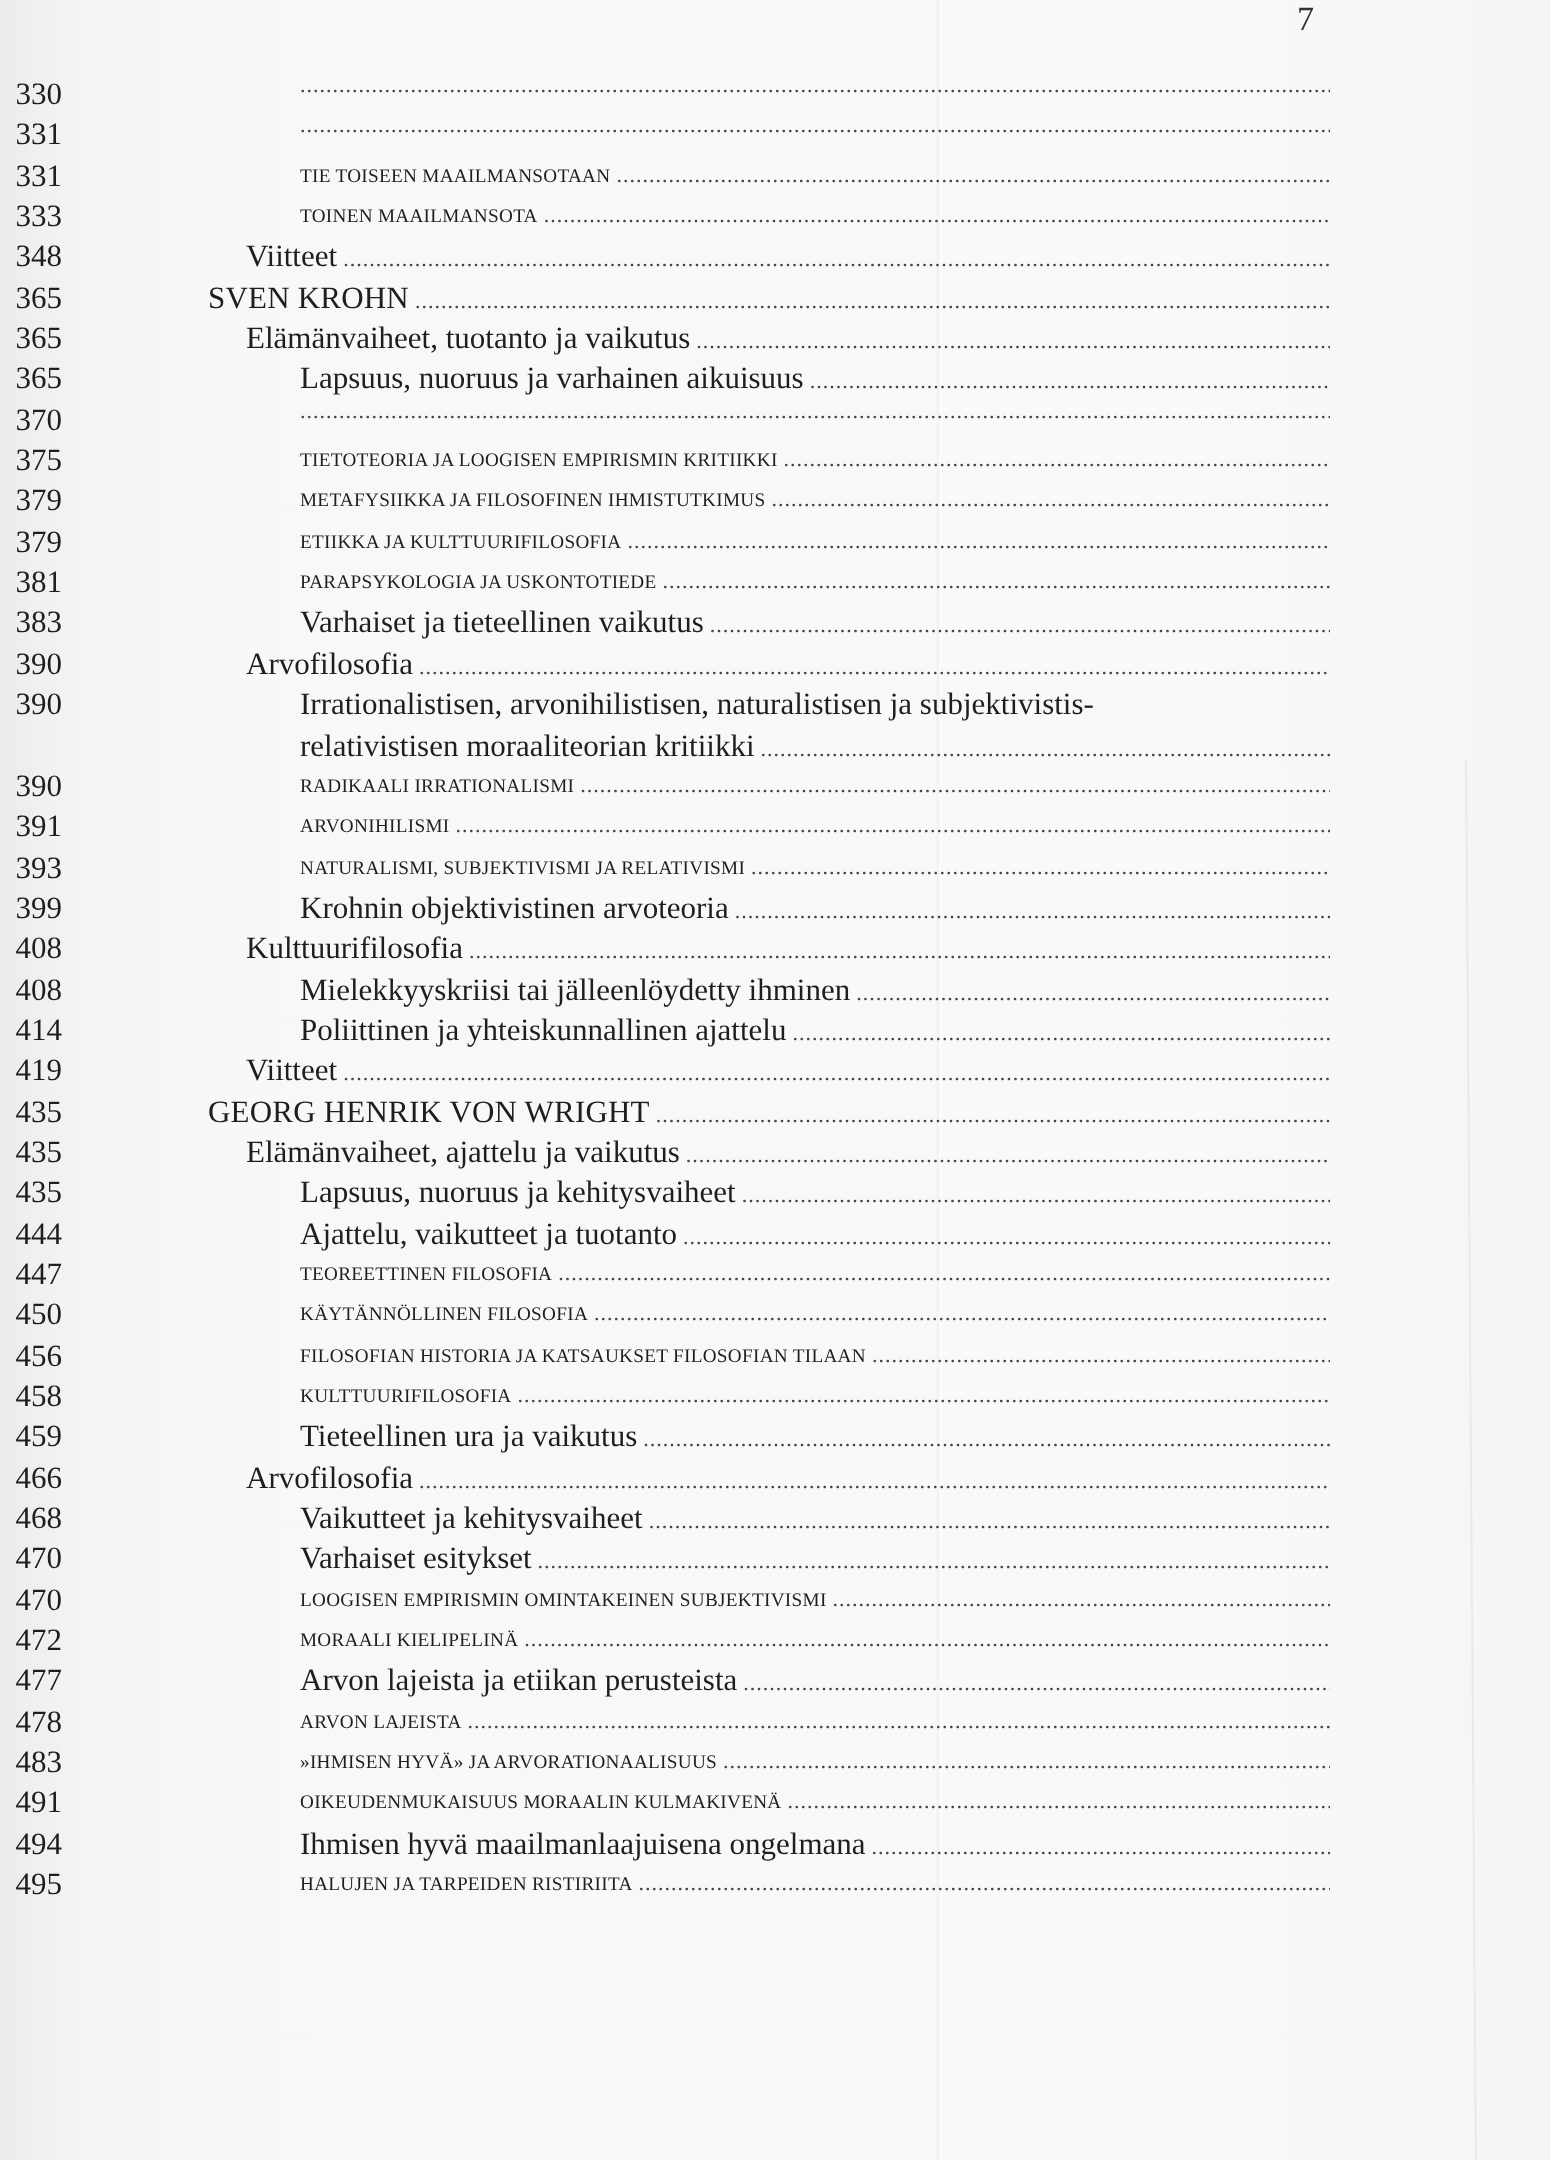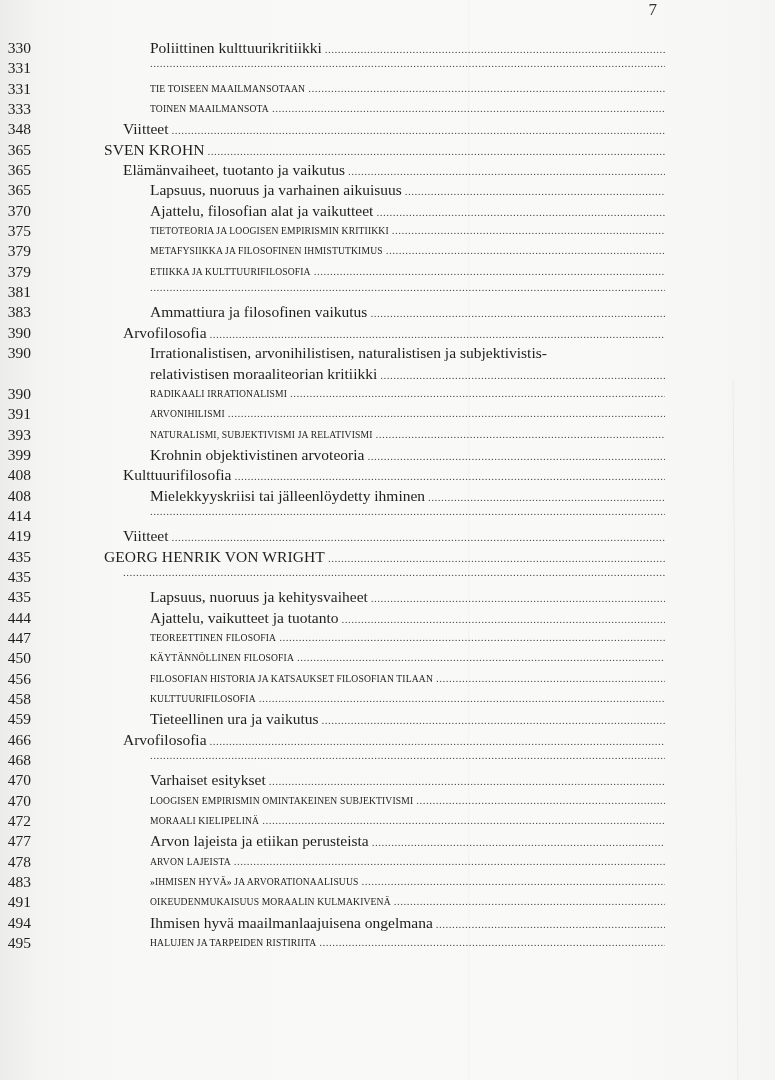--- a/index.html
+++ b/index.html
@@ -108,21 +108,20 @@
 <body>
 
 <div class="page">
   <div class="crease"></div>
   <div class="edge-line"></div>
 
   <div class="page-number">7</div>
 
   <div class="toc" id="toc">
       <div class="entry lvl2">
-        <span class="title normal">Poliittinen kulttuurikritiikki</span>
         <span class="leader"></span>
         <span class="page">330</span>
       </div>
       <div class="entry lvl3">
         <span class="leader"></span>
         <span class="page">331</span>
       </div>
       <div class="entry lvl3">
         <span class="title sc">Tie toiseen maailmansotaan</span>
         <span class="leader"></span>
@@ -147,45 +146,45 @@
         <span class="title normal">Elämänvaiheet, tuotanto ja vaikutus</span>
         <span class="leader"></span>
         <span class="page">365</span>
       </div>
       <div class="entry lvl2">
         <span class="title normal">Lapsuus, nuoruus ja varhainen aikuisuus</span>
         <span class="leader"></span>
         <span class="page">365</span>
       </div>
       <div class="entry lvl2">
-        <span class="title normal">Ajattelu, filosofian alat ja vaikutteet</span>
         <span class="leader"></span>
         <span class="page">370</span>
       </div>
       <div class="entry lvl3">
         <span class="title sc">Tietoteoria ja loogisen empirismin kritiikki</span>
         <span class="leader"></span>
         <span class="page">375</span>
       </div>
       <div class="entry lvl3">
         <span class="title sc">Metafysiikka ja filosofinen ihmistutkimus</span>
         <span class="leader"></span>
         <span class="page">379</span>
       </div>
       <div class="entry lvl3">
         <span class="title sc">Etiikka ja kulttuurifilosofia</span>
         <span class="leader"></span>
         <span class="page">379</span>
       </div>
       <div class="entry lvl3">
+        <span class="title sc">Parapsykologia ja uskontotiede</span>
         <span class="leader"></span>
         <span class="page">381</span>
       </div>
       <div class="entry lvl2">
-        <span class="title normal">Ammattiura ja filosofinen vaikutus</span>
+        <span class="title normal">Varhaiset ja tieteellinen vaikutus</span>
         <span class="leader"></span>
         <span class="page">383</span>
       </div>
       <div class="entry lvl1">
         <span class="title normal">Arvofilosofia</span>
         <span class="leader"></span>
         <span class="page">390</span>
       </div>
       <div class="entry lvl2 multiline">
         <span class="first">Irrationalistisen, arvonihilistisen, naturalistisen ja subjektivistis-</span>
@@ -219,34 +218,36 @@
         <span class="title normal">Kulttuurifilosofia</span>
         <span class="leader"></span>
         <span class="page">408</span>
       </div>
       <div class="entry lvl2">
         <span class="title normal">Mielekkyyskriisi tai jälleenlöydetty ihminen</span>
         <span class="leader"></span>
         <span class="page">408</span>
       </div>
       <div class="entry lvl2">
+        <span class="title normal">Poliittinen ja yhteiskunnallinen ajattelu</span>
         <span class="leader"></span>
         <span class="page">414</span>
       </div>
       <div class="entry lvl1">
         <span class="title normal">Viitteet</span>
         <span class="leader"></span>
         <span class="page">419</span>
       </div>
       <div class="entry lvl0">
         <span class="title caps">GEORG HENRIK VON WRIGHT</span>
         <span class="leader"></span>
         <span class="page">435</span>
       </div>
       <div class="entry lvl1">
+        <span class="title normal">Elämänvaiheet, ajattelu ja vaikutus</span>
         <span class="leader"></span>
         <span class="page">435</span>
       </div>
       <div class="entry lvl2">
         <span class="title normal">Lapsuus, nuoruus ja kehitysvaiheet</span>
         <span class="leader"></span>
         <span class="page">435</span>
       </div>
       <div class="entry lvl2">
         <span class="title normal">Ajattelu, vaikutteet ja tuotanto</span>
@@ -277,20 +278,21 @@
         <span class="title normal">Tieteellinen ura ja vaikutus</span>
         <span class="leader"></span>
         <span class="page">459</span>
       </div>
       <div class="entry lvl1">
         <span class="title normal">Arvofilosofia</span>
         <span class="leader"></span>
         <span class="page">466</span>
       </div>
       <div class="entry lvl2">
+        <span class="title normal">Vaikutteet ja kehitysvaiheet</span>
         <span class="leader"></span>
         <span class="page">468</span>
       </div>
       <div class="entry lvl2">
         <span class="title normal">Varhaiset esitykset</span>
         <span class="leader"></span>
         <span class="page">470</span>
       </div>
       <div class="entry lvl3">
         <span class="title sc">Loogisen empirismin omintakeinen subjektivismi</span>

